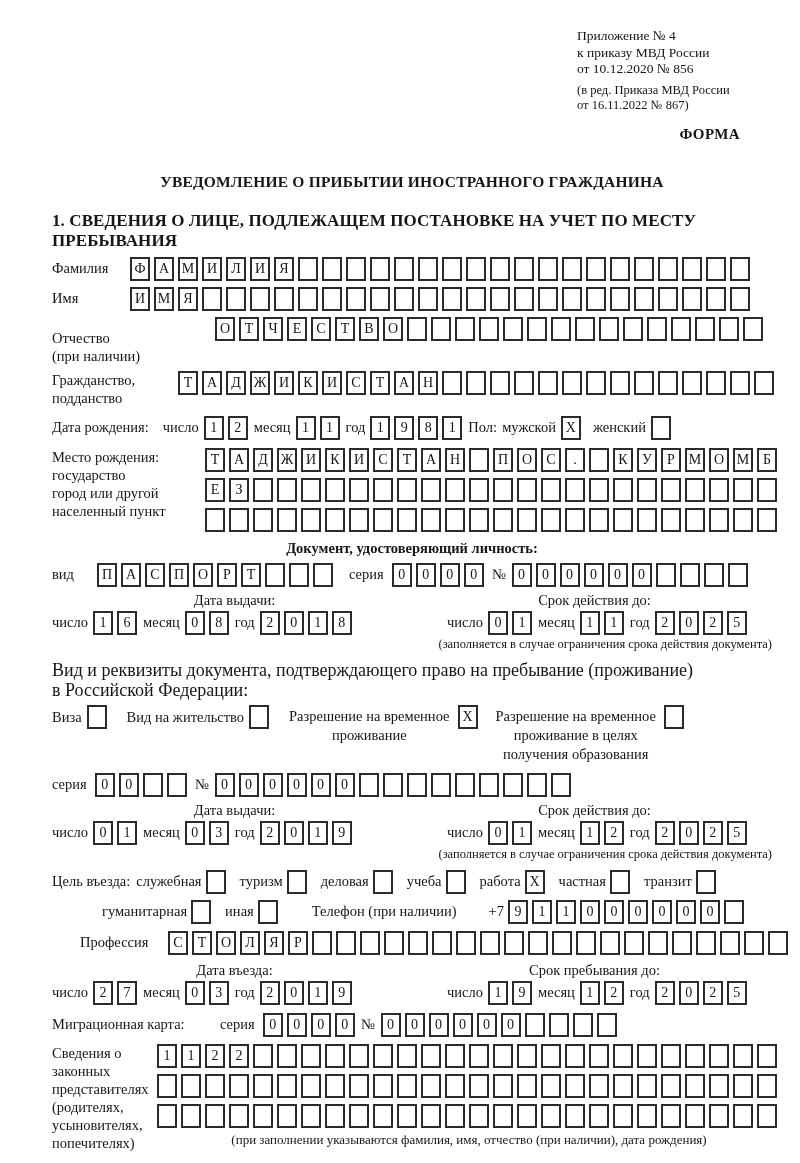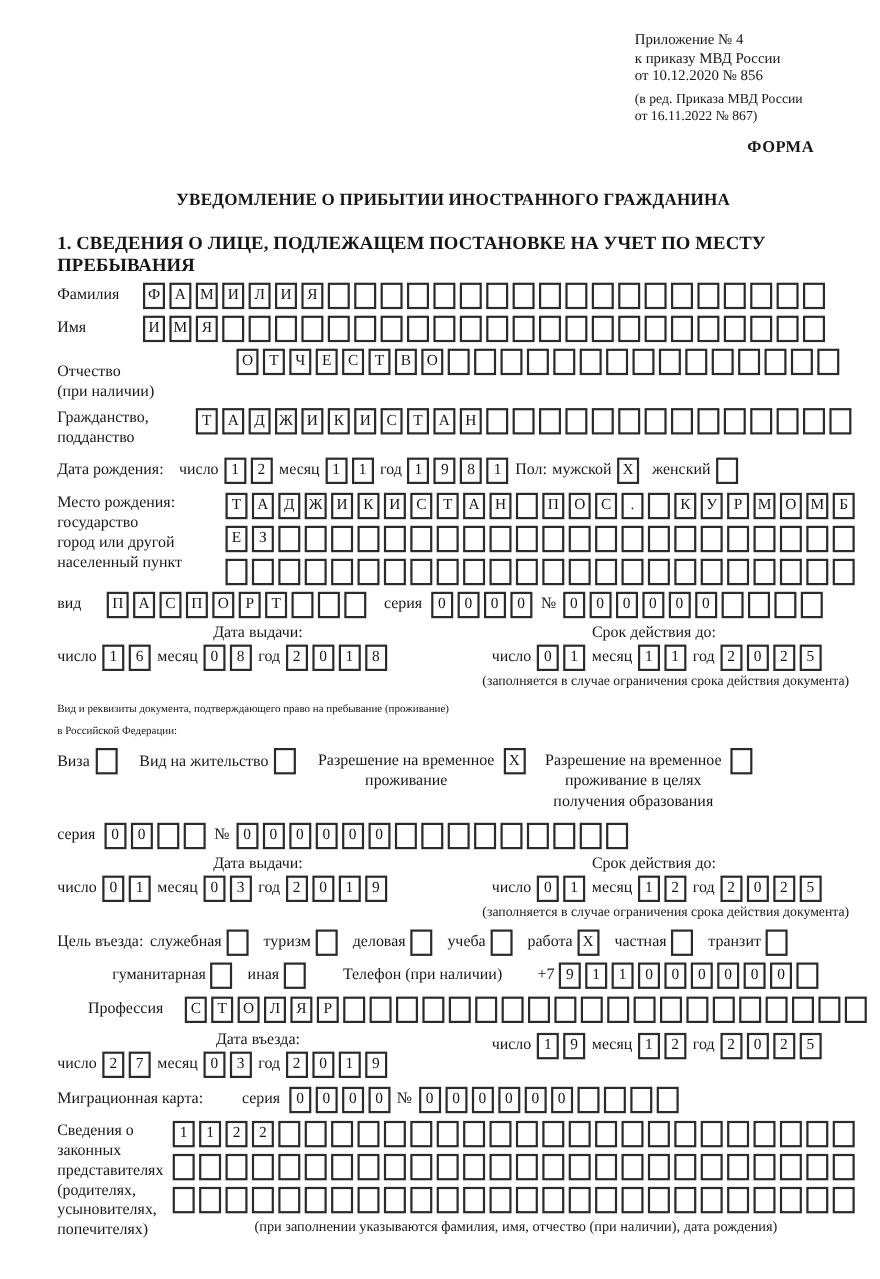--- a/index.html
+++ b/index.html
@@ -30,21 +30,21 @@
   .stack .cellrow + .cellrow{margin-top:6px;}
   .doc-heading{text-align:center;font-weight:bold;font-size:14.5px;margin-top:8px;}
   
   .daterow{display:flex;margin-top:5px;}
   .dg{flex:0 0 auto;}
   .dg-left{width:365px;}
   .dg-right{flex:1 1 auto;}
   .dg-head{text-align:center;font-size:14.5px;line-height:17px;}
   .dg-line{display:flex;align-items:center;margin-top:2px;}
   .limit-note{text-align:right;font-size:12.5px;margin-top:2px;}
-  .intro{font-size:10px;line-height:20px;margin-top:8px;}
+  .intro{font-size:18px;line-height:20px;margin-top:8px;}
   
   .opts{display:flex;align-items:flex-start;margin-top:5px;}
   .opt{display:flex;align-items:flex-start;flex:0 0 auto;}
   .opt .word{margin-top:4px;}
   .opt-multi{font-size:14.5px;line-height:19px;text-align:center;margin-top:2px;}
   .purpose .word{margin-right:4px;}
   .purpose .cellrow{margin-right:8px;}
   .indent50{margin-left:50px;}
   .rep-note{font-size:13px;margin-top:4px;text-align:center;}
   .nowrap{white-space:nowrap;}
@@ -311,20 +311,21 @@
           <span class="cell"></span>
           <span class="cell"></span>
           <span class="cell"></span>
           <span class="cell"></span>
           <span class="cell"></span>
           <span class="cell"></span>
         </div>
     </div>
   </div>
 
+  <div class="doc-heading">Документ, удостоверяющий личность:</div>
   <div class="row">
     <span class="lbl" style="width:45px;">вид</span>
     <span class="cellrow">
         <span class="cell">П</span>
         <span class="cell">А</span>
         <span class="cell">С</span>
         <span class="cell">П</span>
         <span class="cell">О</span>
         <span class="cell">Р</span>
         <span class="cell">Т</span>
@@ -619,20 +620,21 @@
         <span class="word">год</span>
         <span class="cellrow">
             <span class="cell">2</span>
             <span class="cell">0</span>
             <span class="cell">1</span>
             <span class="cell">9</span>
           </span>
       </div>
     </div>
     <div class="dg dg-right">
+      <div class="dg-head">Срок пребывания до:</div>
       <div class="dg-line">
         <span class="word" style="margin-left:30px;">число</span>
         <span class="cellrow">
             <span class="cell">1</span>
             <span class="cell">9</span>
           </span>
         <span class="word">месяц</span>
         <span class="cellrow">
             <span class="cell">1</span>
             <span class="cell">2</span>

